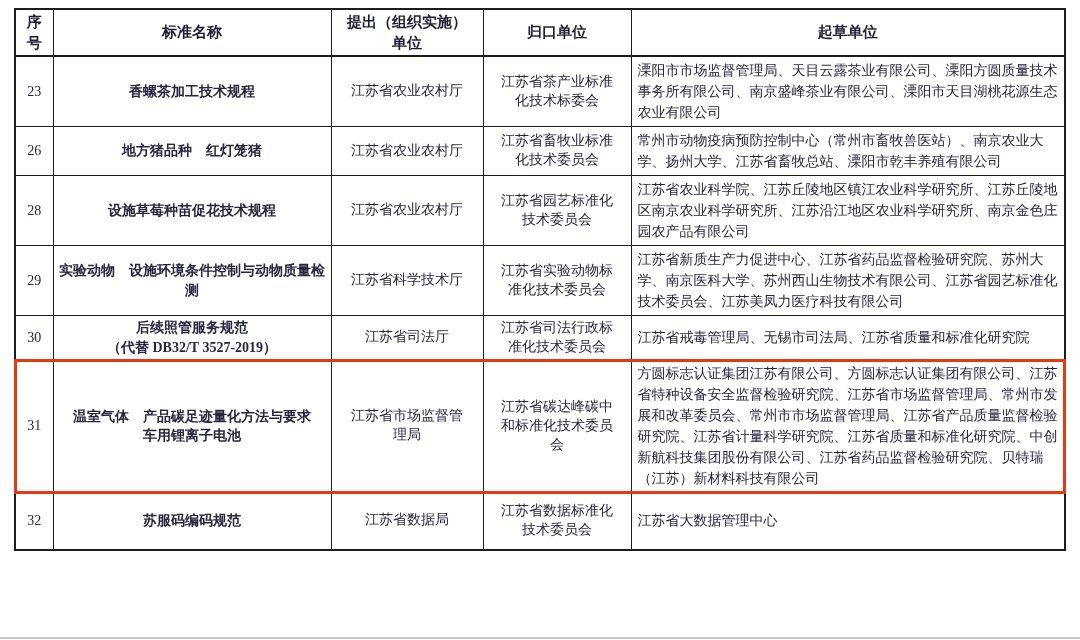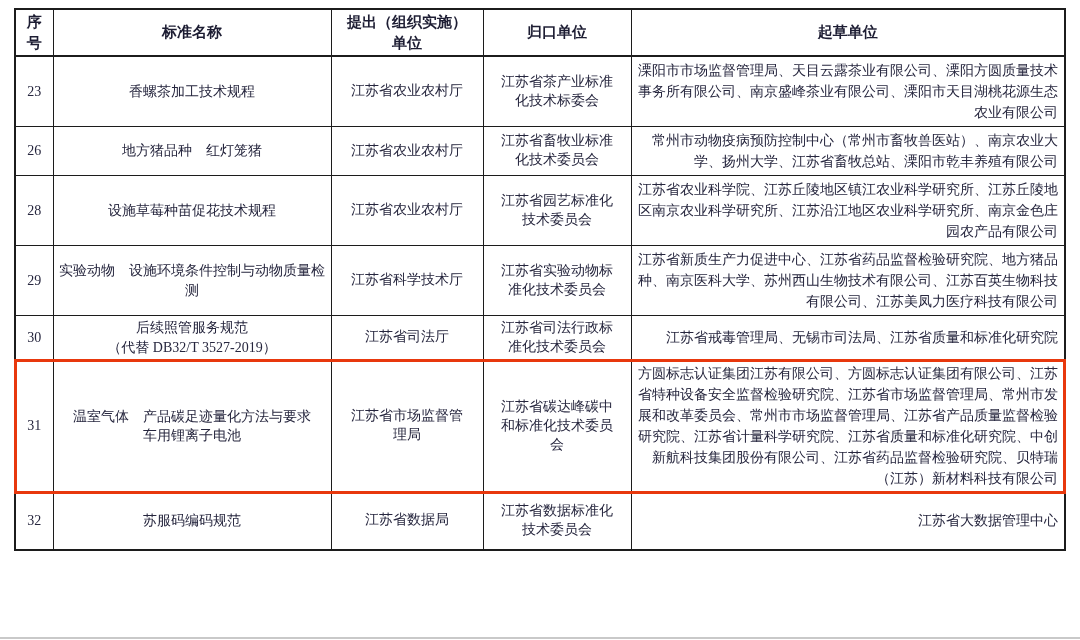--- a/index.html
+++ b/index.html
@@ -36,22 +36,22 @@
   thead th{
     font-weight:bold;
     font-size:15px;
     text-align:center;
     white-space:pre-line;
     border-bottom:2px solid #1c1c1c;
     line-height:1.35;
     color:#1d1d33;
   }
   td.center{text-align:center;}
-  td.left{text-align:right;}
-  td.name-cell{white-space:pre-line;}
+  td.left{text-align:left;}
+  td.name-cell{white-space:pre-line;font-weight:bold;}
   td.proposer-cell,td.authority-cell{padding:2px 14px;line-height:1.35;}
   td.drafters-cell{padding:3px 6px;line-height:1.5;}
   
   thead tr{height:47px;}
   tbody tr:nth-child(1){height:70px;}
   tbody tr:nth-child(2){height:49px;}
   tbody tr:nth-child(3){height:34px;}
   tbody tr:nth-child(4){height:52px;}
   tbody tr:nth-child(5){height:40px;}
   tbody tr:nth-child(6){height:66px;}
@@ -114,21 +114,21 @@
           <td class="center name-cell">设施草莓种苗促花技术规程</td>
           <td class="center proposer-cell">江苏省农业农村厅</td>
           <td class="center authority-cell">江苏省园艺标准化技术委员会</td>
           <td class="left drafters-cell">江苏省农业科学院、江苏丘陵地区镇江农业科学研究所、江苏丘陵地区南京农业科学研究所、江苏沿江地区农业科学研究所、南京金色庄园农产品有限公司</td>
         </tr>
         <tr>
           <td class="center">29</td>
           <td class="center name-cell">实验动物　设施环境条件控制与动物质量检测</td>
           <td class="center proposer-cell">江苏省科学技术厅</td>
           <td class="center authority-cell">江苏省实验动物标准化技术委员会</td>
-          <td class="left drafters-cell">江苏省新质生产力促进中心、江苏省药品监督检验研究院、地方猪品种、南京医科大学、苏州西山生物技术有限公司、江苏百英生物科技有限公司、江苏美凤力医疗科技有限公司</td>
+          <td class="left drafters-cell">江苏省新质生产力促进中心、江苏省药品监督检验研究院、苏州大学、南京医科大学、苏州西山生物技术有限公司、江苏省园艺标准化技术委员会、江苏美凤力医疗科技有限公司</td>
         </tr>
         <tr>
           <td class="center">30</td>
           <td class="center name-cell">后续照管服务规范
 （代替 DB32/T 3527-2019）</td>
           <td class="center proposer-cell">江苏省司法厅</td>
           <td class="center authority-cell">江苏省司法行政标准化技术委员会</td>
           <td class="left drafters-cell">江苏省戒毒管理局、无锡市司法局、江苏省质量和标准化研究院</td>
         </tr>
         <tr class="highlighted" style="outline-color: rgb(232, 56, 13);">

